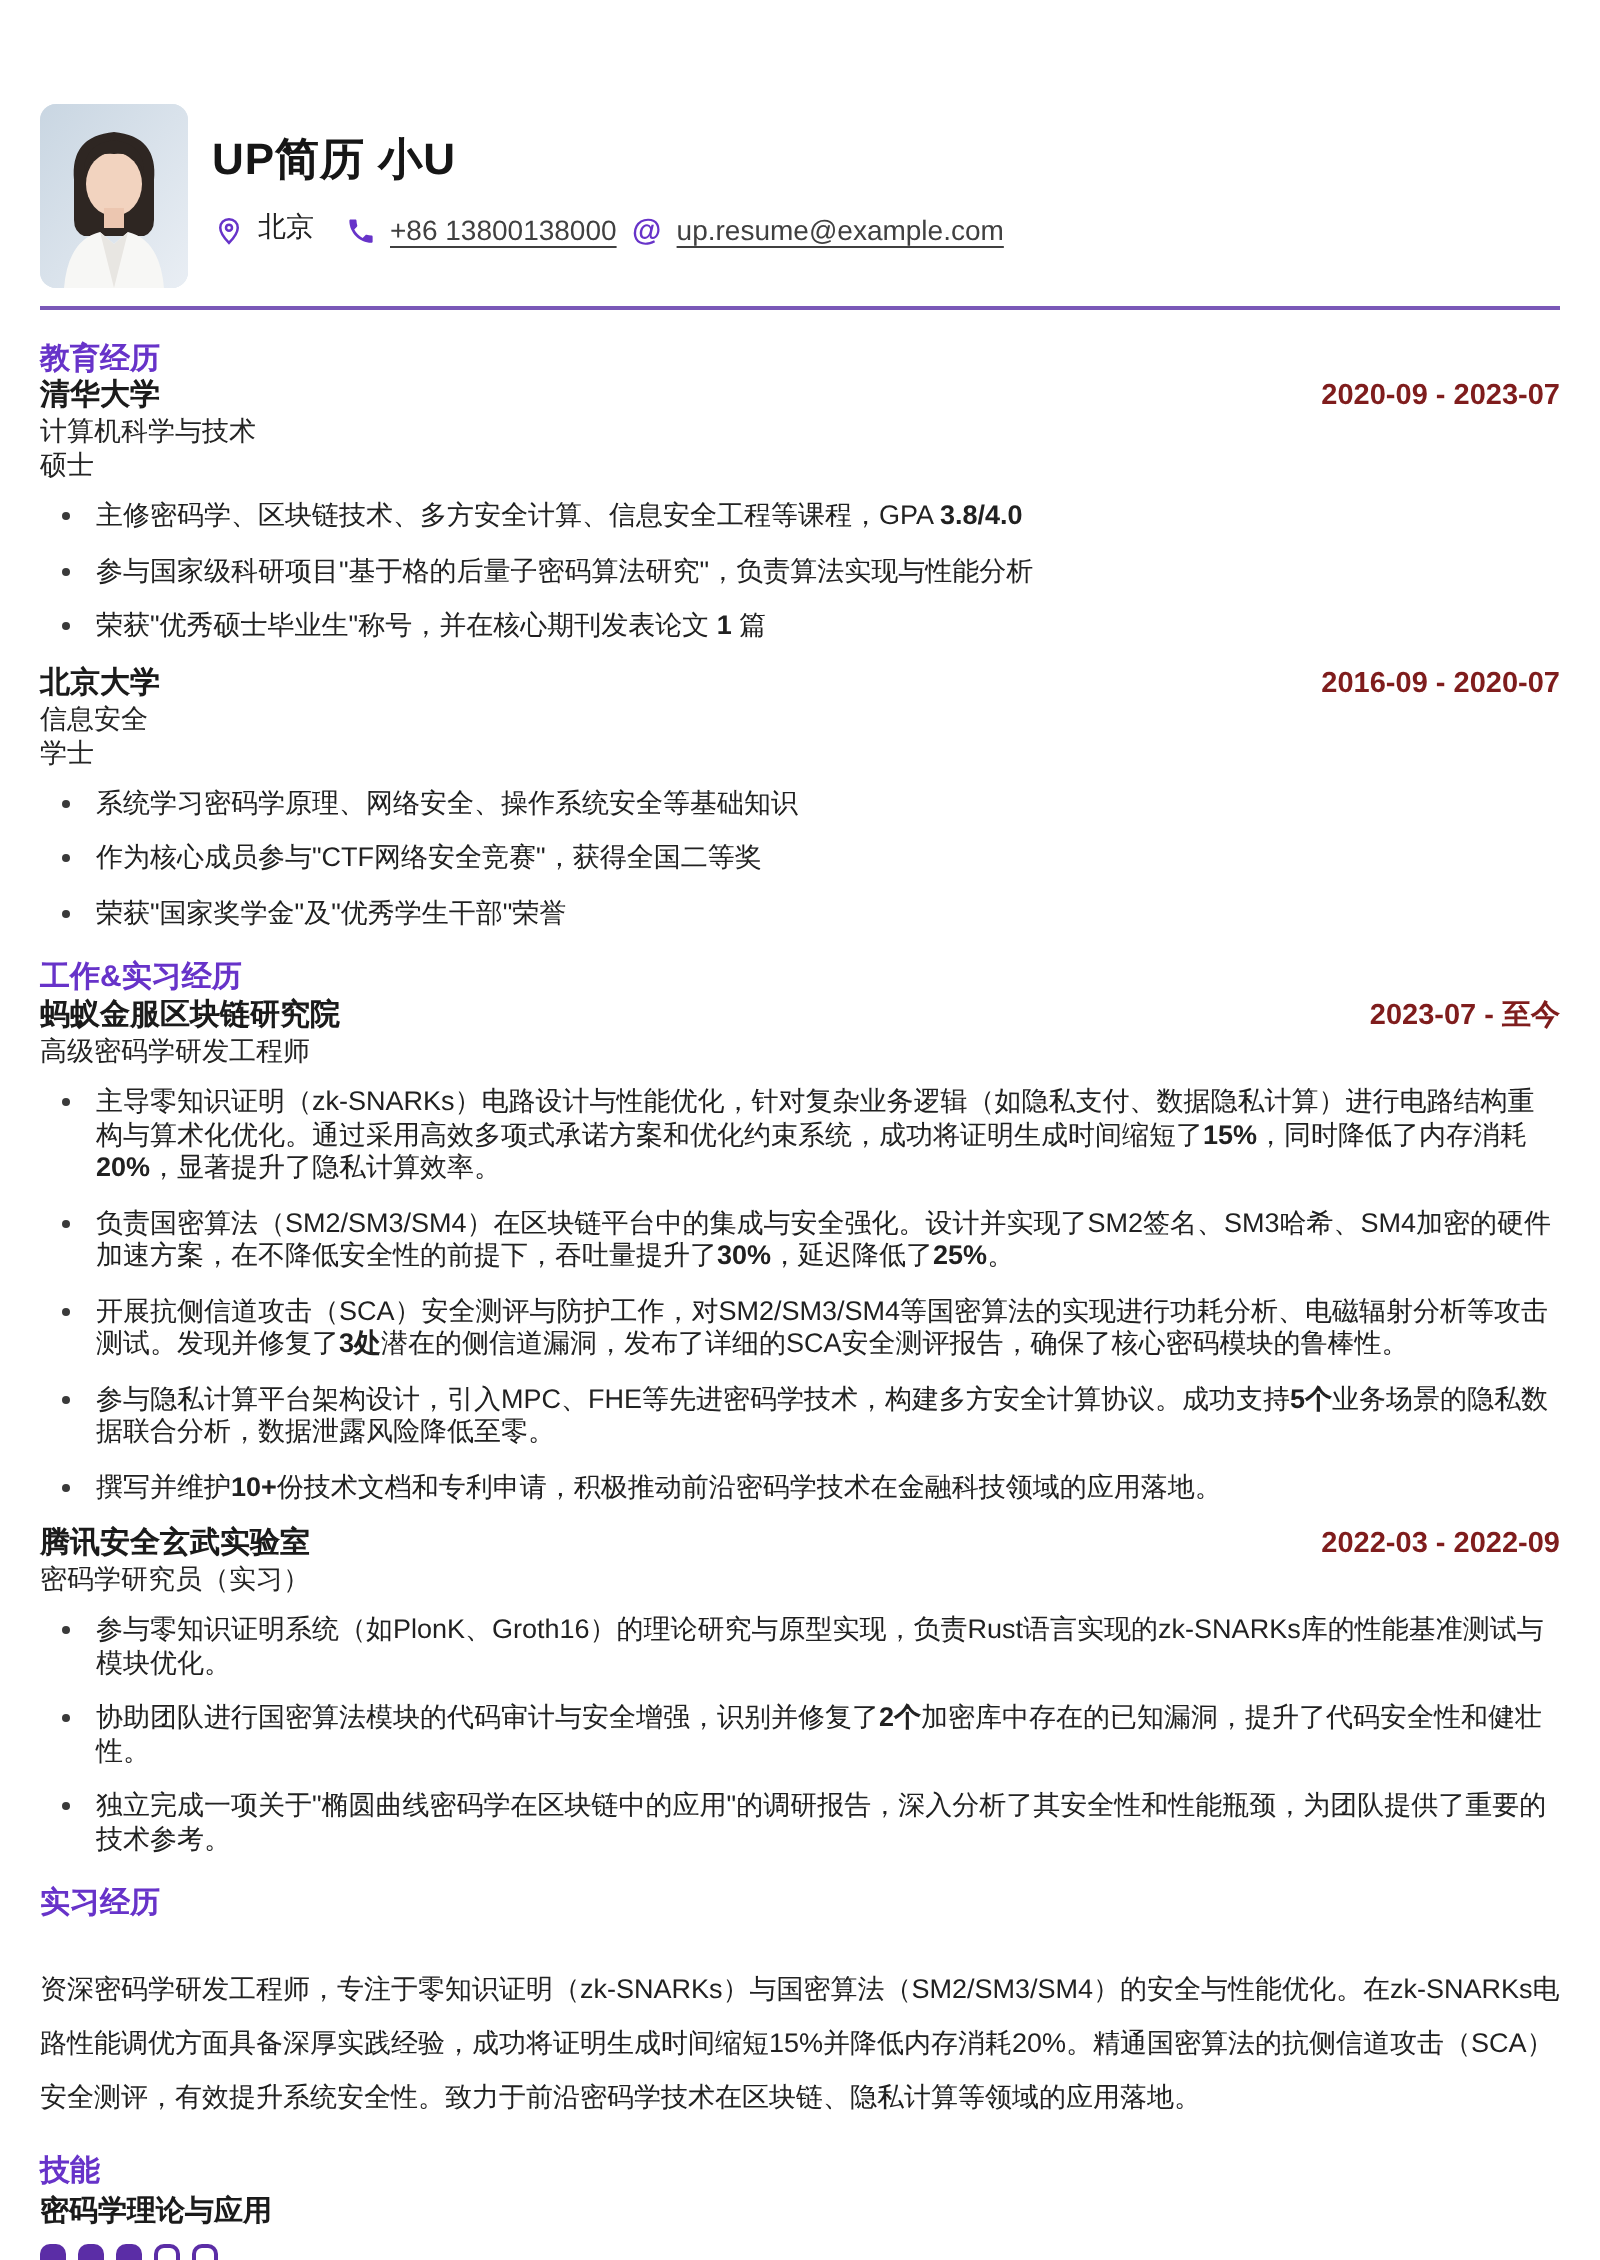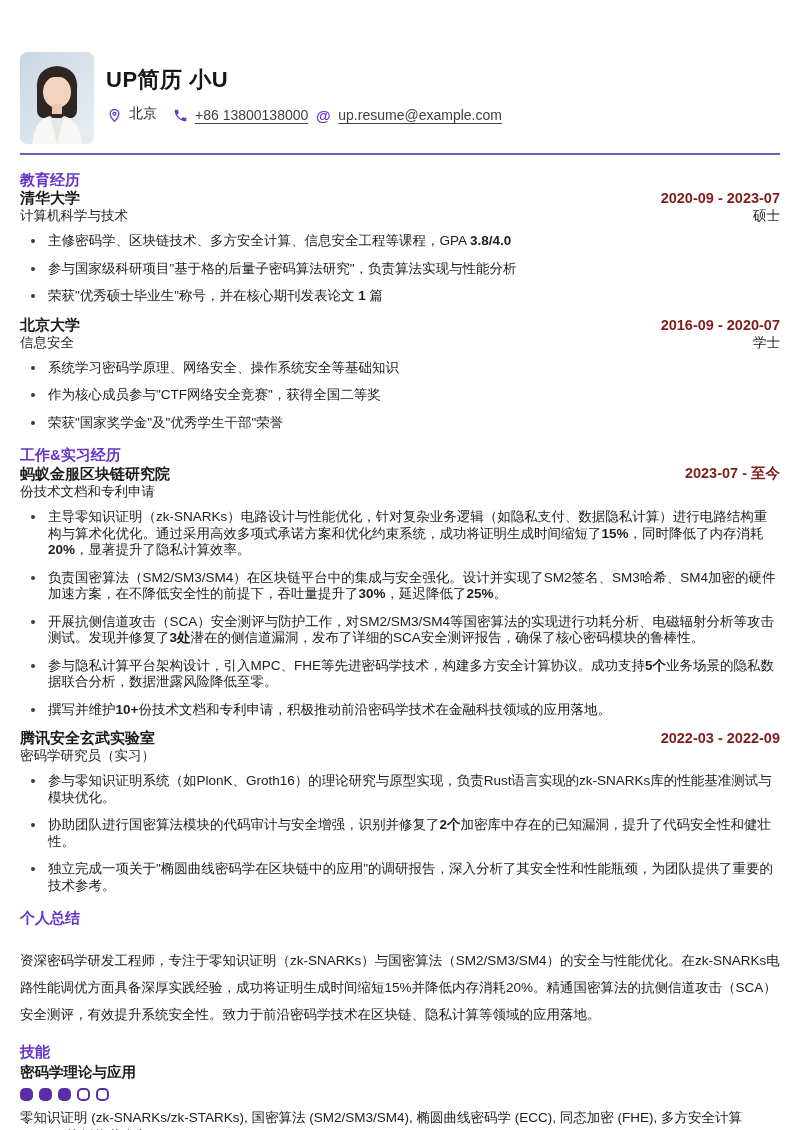--- a/index.html
+++ b/index.html
@@ -35,21 +35,21 @@
   :root { --accent: #6733c9; --dotfill: #5b2da6; }
   .section-title {
     color: var(--accent); font-weight: bold; font-size: 15px;
     line-height: 18px; margin-top: 15px;
   }
   .section-title.first { margin-top: 16px; }
 
   .entry-head { display: flex; justify-content: space-between; align-items: center; }
   .entry-title { font-weight: bold; font-size: 15px; line-height: 18px; color: #1b1b1b; }
   .entry-date { font-weight: bold; font-size: 14.5px; color: #7f1d1d; }
-  .entry-sub { display: flex; justify-content: space-between; font-size: 13.5px; line-height: 17px; color: #242424; }
+  .entry-sub { display: flex; justify-content: space-between; font-size: 13.5px; line-height: 17px; color: #242424; flex-direction: column; }
 
   ul.bullets { list-style: none; margin: 9px 0 0 0; }
   ul.bullets li {
     position: relative; padding-left: 28px; margin-bottom: 11px;
     font-size: 13.5px; line-height: 16.5px; color: #212121;
   }
   ul.bullets li::before {
     content: ""; position: absolute; left: 11px; top: 6px;
     width: 4px; height: 4px; border-radius: 50%; background: #3a3a3a;
   }
@@ -155,21 +155,21 @@
     </div>
 
   <div class="section-title">工作&amp;实习经历</div>
   <div>
       <div class="entry">
         <div class="entry-head">
           <div class="entry-title">蚂蚁金服区块链研究院</div>
           <div class="entry-date">2023-07 - 至今</div>
         </div>
         <div class="entry-sub">
-          <div>份技术文档和专利申请</div>
+          <div>高级密码学研发工程师</div>
           <div></div>
         </div>
         <ul class="bullets">
           <li><span>主导零知识证明（zk-SNARKs）电路设计与性能优化，针对复杂业务逻辑（如隐私支付、数据隐私计算）进行电路结构重构与算术化优化。通过采用高效多项式承诺方案和优化约束系统，成功将证明生成时间缩短了</span><b>15%</b><span>，同时降低了内存消耗</span><b>20%</b><span>，显著提升了隐私计算效率。</span></li>
           <li><span>负责国密算法（SM2/SM3/SM4）在区块链平台中的集成与安全强化。设计并实现了SM2签名、SM3哈希、SM4加密的硬件加速方案，在不降低安全性的前提下，吞吐量提升了</span><b>30%</b><span>，延迟降低了</span><b>25%</b><span>。</span></li>
           <li><span>开展抗侧信道攻击（SCA）安全测评与防护工作，对SM2/SM3/SM4等国密算法的实现进行功耗分析、电磁辐射分析等攻击测试。发现并修复了</span><b>3处</b><span>潜在的侧信道漏洞，发布了详细的SCA安全测评报告，确保了核心密码模块的鲁棒性。</span></li>
           <li><span>参与隐私计算平台架构设计，引入MPC、FHE等先进密码学技术，构建多方安全计算协议。成功支持</span><b>5个</b><span>业务场景的隐私数据联合分析，数据泄露风险降低至零。</span></li>
           <li><span>撰写并维护</span><b>10+</b><span>份技术文档和专利申请，积极推动前沿密码学技术在金融科技领域的应用落地。</span></li>
         </ul>
       </div>
@@ -183,21 +183,21 @@
           <div></div>
         </div>
         <ul class="bullets">
           <li><span>参与零知识证明系统（如PlonK、Groth16）的理论研究与原型实现，负责Rust语言实现的zk-SNARKs库的性能基准测试与模块优化。</span></li>
           <li><span>协助团队进行国密算法模块的代码审计与安全增强，识别并修复了</span><b>2个</b><span>加密库中存在的已知漏洞，提升了代码安全性和健壮性。</span></li>
           <li><span>独立完成一项关于"椭圆曲线密码学在区块链中的应用"的调研报告，深入分析了其安全性和性能瓶颈，为团队提供了重要的技术参考。</span></li>
         </ul>
       </div>
     </div>
 
-  <div class="section-title">个人总结</div>
+  <div class="section-title">实习经历</div>
   <p class="summary-text">资深密码学研发工程师，专注于零知识证明（zk-SNARKs）与国密算法（SM2/SM3/SM4）的安全与性能优化。在zk-SNARKs电路性能调优方面具备深厚实践经验，成功将证明生成时间缩短15%并降低内存消耗20%。精通国密算法的抗侧信道攻击（SCA）安全测评，有效提升系统安全性。致力于前沿密码学技术在区块链、隐私计算等领域的应用落地。</p>
 
   <div class="section-title">技能</div>
   <div>
       <div class="skill-group">
         <div class="skill-name">密码学理论与应用</div>
         <div class="skill-dots">
           <span class="skill-dot filled"></span>
           <span class="skill-dot filled"></span>
           <span class="skill-dot filled"></span>

